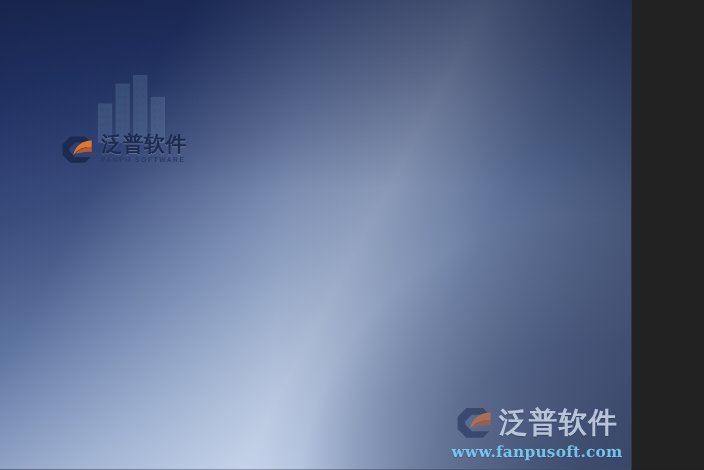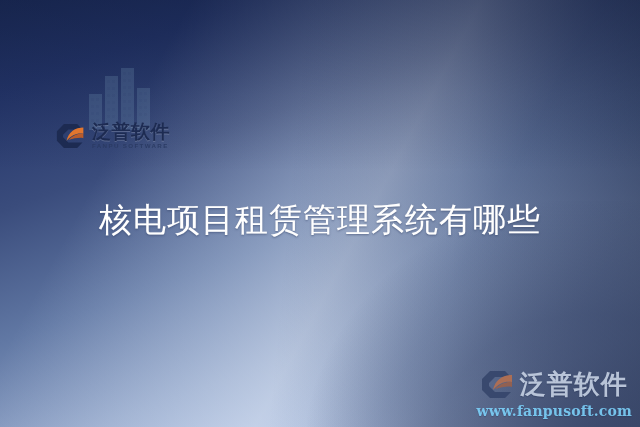--- a/index.html
+++ b/index.html
@@ -3,21 +3,21 @@
 <meta charset="utf-8">
 <title>泛普软件</title>
 <style>
   html, body {
     margin: 0;
     padding: 0;
     background: #222;
   }
   #stage {
     position: relative;
-    width: 640px;
+    width: 574px;
     height: 427px;
     overflow: hidden;
     font-family: "Liberation Sans", "DejaVu Sans", sans-serif;
     -webkit-font-smoothing: antialiased;
   }
 
   
   .bg-base {
     position: absolute;
     inset: 0;
@@ -250,21 +250,20 @@
       <path d="M24 1 L9 1 L1 9 L1 20 L9 28 L24 28 L30 22 L14 22 L8 16 L8 13 L14 7 L30 7 Z" fill="#1d2b52"></path>
       <path d="M31 5 C22 5 14 10 12 20 C18 13 24 11 31 12 Z" fill="#e2762e"></path>
       <path d="M31 12 C25 11.5 19 13.5 14 19 C21 17 27 16 31 17 Z" fill="#d1601f" opacity="0.85"></path>
     </svg>
     <div class="brand-text">
       <span class="brand-cn">泛普软件</span>
       <span class="brand-en">FANPU SOFTWARE</span>
     </div>
   </div>
 
-  <div class="headline">核电项目租赁管理系统有哪些</div>
 
   <div class="watermark">
     <div class="wm-row">
       <svg class="wm-mark" viewBox="0 0 34 29">
         <path d="M24 1 L9 1 L1 9 L1 20 L9 28 L24 28 L30 22 L14 22 L8 16 L8 13 L14 7 L30 7 Z" fill="#35456b"></path>
         <path d="M31 5 C22 5 14 10 12 20 C18 13 24 11 31 12 Z" fill="#b9704e"></path>
         <path d="M31 12 C25 11.5 19 13.5 14 19 C21 17 27 16 31 17 Z" fill="#a8603f" opacity="0.85"></path>
       </svg>
       <span class="wm-cn">泛普软件</span>
     </div>

